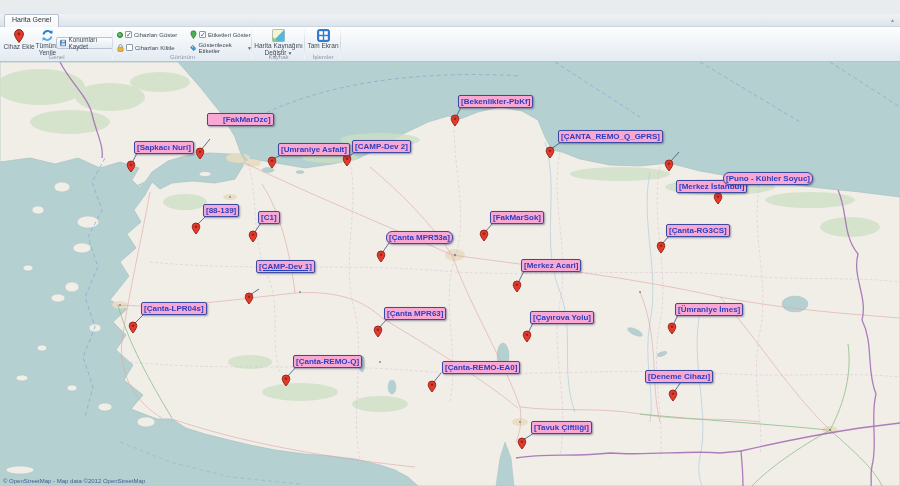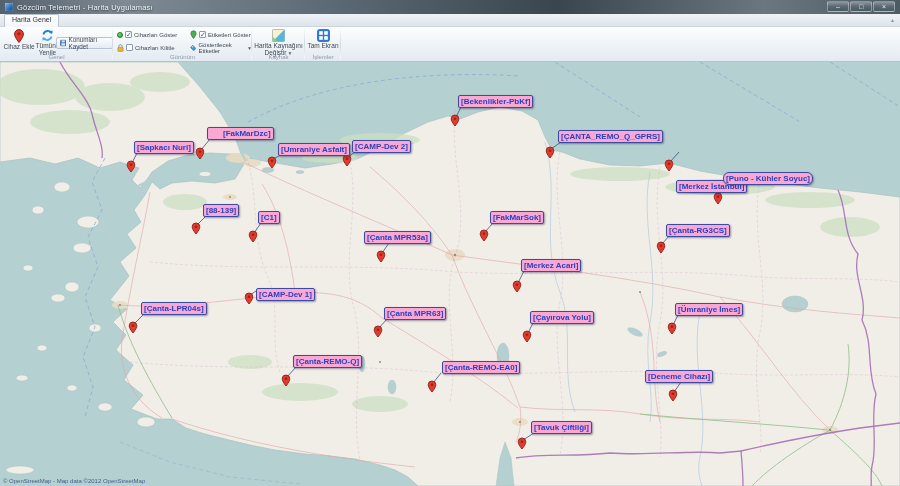--- a/index.html
+++ b/index.html
@@ -55,29 +55,20 @@
   .map-label{position:absolute;z-index:5;background:#f9a8d4;border:1px solid #3c4aa0;border-radius:2px;
     padding:1px 2px;font-size:8px;font-weight:bold;color:#2a3fc0;white-space:nowrap;
     box-shadow:1px 1px 2px rgba(40,40,80,.45);line-height:9px;cursor:default;}
   #attribution{position:absolute;left:3px;bottom:2px;z-index:6;font-size:6px;color:#33518a;opacity:.9;}
 </style>
 </head>
 <body>
 
 <div id="window">
 
-  <div id="titlebar">
-    <span class="app-icon"></span>
-    <span class="title">Gözcüm Telemetri - Harita Uygulaması</span>
-    <span id="win-controls">
-      <span class="win-btn">–</span>
-      <span class="win-btn">□</span>
-      <span class="win-btn">×</span>
-    </span>
-  </div>
 
   <div id="tabrow">
     <span id="tab-active">Harita Genel</span>
     <span id="ribbon-collapse">▴</span>
   </div>
 
   <div id="ribbon">
 
     <div class="rgroup" style="left:0;width:113px;">
       <div class="bigbtn" style="left:3px;width:32px;">
@@ -392,35 +383,35 @@
       <circle cx="286" cy="378.8" r="1.3" class="pin-dot"></circle>
       <line x1="433" y1="383" x2="441" y2="373"></line>
       <path d="M432,392 c-2.6,-3.4 -3.8,-5.2 -3.8,-7.2 a3.8,3.8 0 1 1 7.6,0 c0,2 -1.2,3.8 -3.8,7.2 z" class="pin"></path>
       <circle cx="432" cy="384.8" r="1.3" class="pin-dot"></circle>
       <line x1="523" y1="440" x2="534" y2="433"></line>
       <path d="M522,449 c-2.6,-3.4 -3.8,-5.2 -3.8,-7.2 a3.8,3.8 0 1 1 7.6,0 c0,2 -1.2,3.8 -3.8,7.2 z" class="pin"></path>
       <circle cx="522" cy="441.8" r="1.3" class="pin-dot"></circle>
     </svg>
   <div id="labels">
       <div class="map-label" style="left: 134px; top: 141px;">[Sapkacı Nuri]</div>
-      <div class="map-label" style="left: 207px; top: 127px; padding-left: 15px;">[FakMarDzc]</div>
+      <div class="map-label" style="left: 207px; top: 113px; padding-left: 15px;">[FakMarDzc]</div>
       <div class="map-label" style="left: 278px; top: 143px;">[Umraniye Asfalt]</div>
       <div class="map-label" style="left: 352px; top: 140px;">[CAMP-Dev 2]</div>
       <div class="map-label" style="left: 458px; top: 95px;">[Bekenlikler-PbKf]</div>
       <div class="map-label" style="left: 558px; top: 130px;">[ÇANTA_REMO_Q_GPRS]</div>
       <div class="map-label" style="left: 676px; top: 140px; margin-top: 40px;">[Merkez İstanbul]</div>
       <div class="map-label" style="left: 723px; top: 172px; border-radius: 6px;">[Puno - Kühler Soyuc]</div>
       <div class="map-label" style="left: 666px; top: 224px;">[Çanta-RG3CS]</div>
       <div class="map-label" style="left: 203px; top: 204px;">[88-139]</div>
       <div class="map-label" style="left: 258px; top: 211px;">[C1]</div>
-      <div class="map-label" style="left: 364px; top: 231px;">[Çanta MPR53a]</div>
+      <div class="map-label" style="left: 386px; top: 231px; border-radius: 6px;">[Çanta MPR53a]</div>
       <div class="map-label" style="left: 490px; top: 211px;">[FakMarSok]</div>
       <div class="map-label" style="left: 521px; top: 259px;">[Merkez Acari]</div>
       <div class="map-label" style="left: 141px; top: 302px;">[Çanta-LPR04s]</div>
-      <div class="map-label" style="left: 256px; top: 288px;">[CAMP-Dev 1]</div>
+      <div class="map-label" style="left: 256px; top: 260px; text-decoration: underline;">[CAMP-Dev 1]</div>
       <div class="map-label" style="left: 384px; top: 307px;">[Çanta MPR63]</div>
       <div class="map-label" style="left: 530px; top: 311px;">[Çayırova Yolu]</div>
       <div class="map-label" style="left: 675px; top: 303px;">[Ümraniye İmes]</div>
       <div class="map-label" style="left: 645px; top: 370px;">[Deneme Cihazı]</div>
       <div class="map-label" style="left: 293px; top: 355px;">[Çanta-REMO-Q]</div>
       <div class="map-label" style="left: 442px; top: 361px;">[Çanta-REMO-EA0]</div>
       <div class="map-label" style="left: 531px; top: 421px;">[Tavuk Çiftliği]</div>
     </div>
 </div>
 

